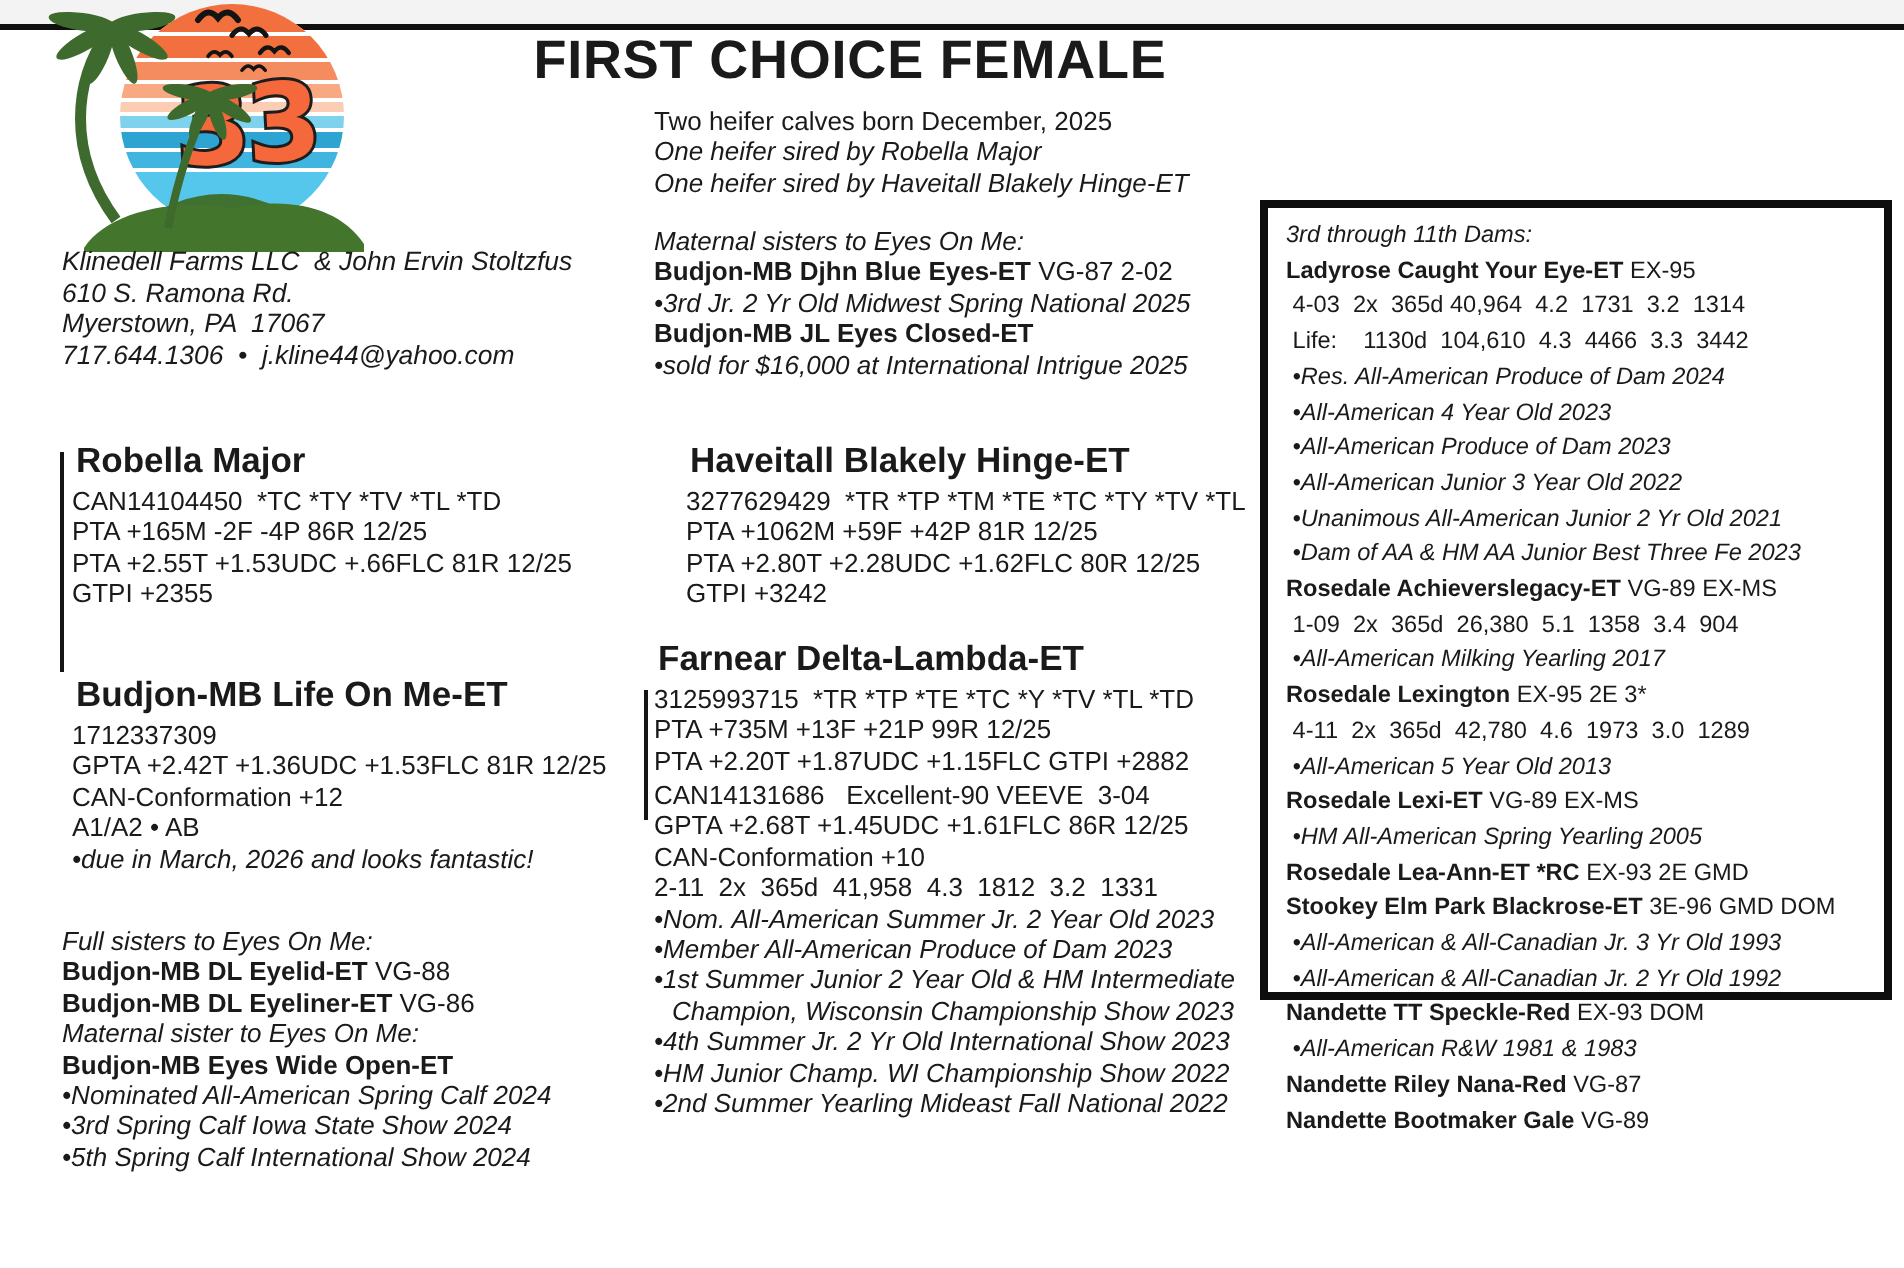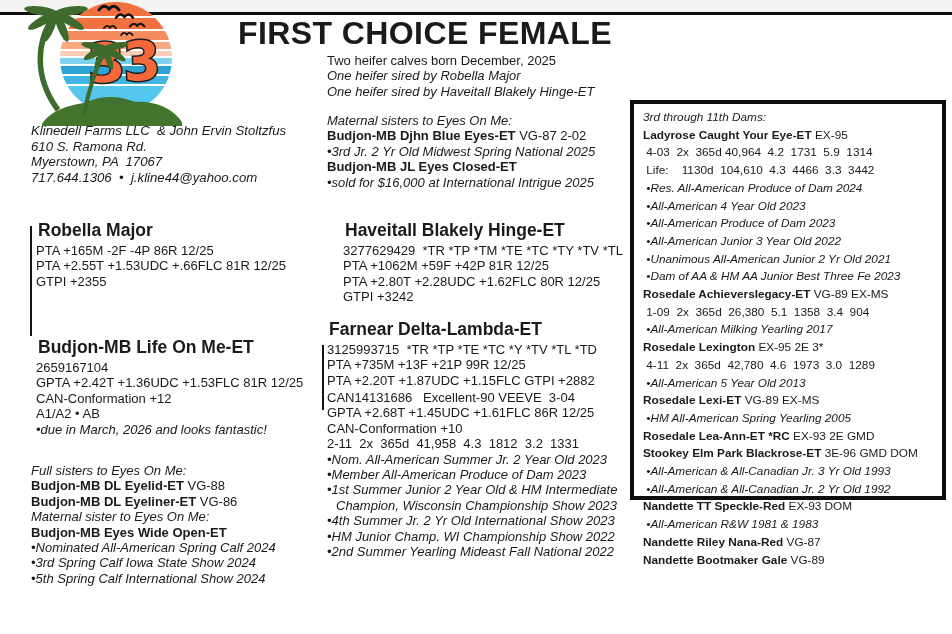--- a/index.html
+++ b/index.html
@@ -6,21 +6,21 @@
   body{
     width:952px;height:634px;background:#ffffff;
     font-family:"Liberation Sans", sans-serif;color:#1a1a1a;
     position:relative;overflow:hidden;
   }
   .page{position:absolute;inset:0;}
   .topstrip{position:absolute;left:0;top:0;width:952px;height:12px;background:#f3f3f3;}
   .rule{position:absolute;left:0;top:12px;width:952px;height:3px;background:#101010;}
   .title{
     position:absolute;left:190px;top:15px;width:470px;text-align:center;
-    font-size:32px;font-weight:700;letter-spacing:.4px;
+    font-size:27px;font-weight:700;letter-spacing:.4px;
   }
   .logo{position:absolute;left:4px;top:0;width:184px;height:126px;}
   .col{position:absolute;font-size:13px;line-height:15.4px;}
   .line{white-space:pre;}
   .it{font-style:italic;}
   .b{font-weight:700;}
   .line span.b{font-weight:700;}
   .ind{padding-left:9px;}
   .seller{font-size:13.2px;line-height:15.6px;}
   .animal-hd{font-size:17.5px;font-weight:700;line-height:21px;margin-bottom:2px;margin-left:2px;}
@@ -99,30 +99,31 @@
       <div class="line it"><span>Klinedell Farms LLC  &amp; John Ervin Stoltzfus</span></div>
       <div class="line it"><span>610 S. Ramona Rd.</span></div>
       <div class="line it"><span>Myerstown, PA  17067</span></div>
       <div class="line it"><span>717.644.1306  •  j.kline44@yahoo.com</span></div>
     </div>
 
   <div class="bracket" style="left:30px;top:226px;height:110px;"></div>
   <div class="col" style="left:36px;top:220px;">
     <div class="animal-hd">Robella Major</div>
     <div>
+        <div class="line"><span>CAN14104450  *TC *TY *TV *TL *TD</span></div>
         <div class="line"><span>PTA +165M -2F -4P 86R 12/25</span></div>
         <div class="line"><span>PTA +2.55T +1.53UDC +.66FLC 81R 12/25</span></div>
         <div class="line"><span>GTPI +2355</span></div>
       </div>
   </div>
 
   <div class="col" style="left:36px;top:337px;">
     <div class="animal-hd">Budjon-MB Life On Me-ET</div>
     <div>
-        <div class="line"><span>2659167104</span></div>
+        <div class="line"><span>1712337309</span></div>
         <div class="line"><span>GPTA +2.42T +1.36UDC +1.53FLC 81R 12/25</span></div>
         <div class="line"><span>CAN-Conformation +12</span></div>
         <div class="line"><span>A1/A2 • AB</span></div>
         <div class="line it"><span>•due in March, 2026 and looks fantastic!</span></div>
       </div>
   </div>
 
   <div class="col" style="left:31px;top:463px;">
       <div class="line it"><span>Full sisters to Eyes On Me:</span></div>
       <div class="line"><span class="b">Budjon-MB DL Eyelid-ET </span><span>VG-88</span></div>
@@ -181,21 +182,21 @@
         <div class="line it"><span>•4th Summer Jr. 2 Yr Old International Show 2023</span></div>
         <div class="line it"><span>•HM Junior Champ. WI Championship Show 2022</span></div>
         <div class="line it"><span>•2nd Summer Yearling Mideast Fall National 2022</span></div>
       </div>
   </div>
 
   <div class="box">
     <div class="line it">3rd through 11th Dams:</div>
     <div>
         <div class="line"><span class="b">Ladyrose Caught Your Eye-ET </span><span>EX-95</span></div>
-        <div class="line"><span> 4-03  2x  365d 40,964  4.2  1731  5.9  1314</span></div>
+        <div class="line"><span> 4-03  2x  365d 40,964  4.2  1731  3.2  1314</span></div>
         <div class="line"><span> Life:    1130d  104,610  4.3  4466  3.3  3442</span></div>
         <div class="line it"><span> •Res. All-American Produce of Dam 2024</span></div>
         <div class="line it"><span> •All-American 4 Year Old 2023</span></div>
         <div class="line it"><span> •All-American Produce of Dam 2023</span></div>
         <div class="line it"><span> •All-American Junior 3 Year Old 2022</span></div>
         <div class="line it"><span> •Unanimous All-American Junior 2 Yr Old 2021</span></div>
         <div class="line it"><span> •Dam of AA &amp; HM AA Junior Best Three Fe 2023</span></div>
         <div class="line"><span class="b">Rosedale Achieverslegacy-ET </span><span>VG-89 EX-MS</span></div>
         <div class="line"><span> 1-09  2x  365d  26,380  5.1  1358  3.4  904</span></div>
         <div class="line it"><span> •All-American Milking Yearling 2017</span></div>

